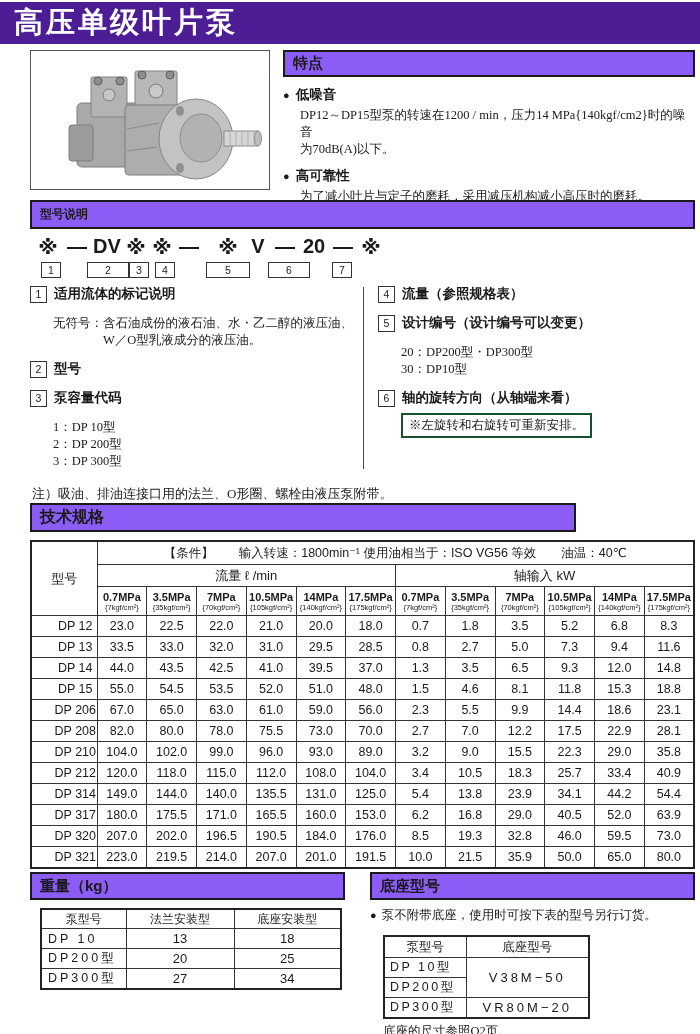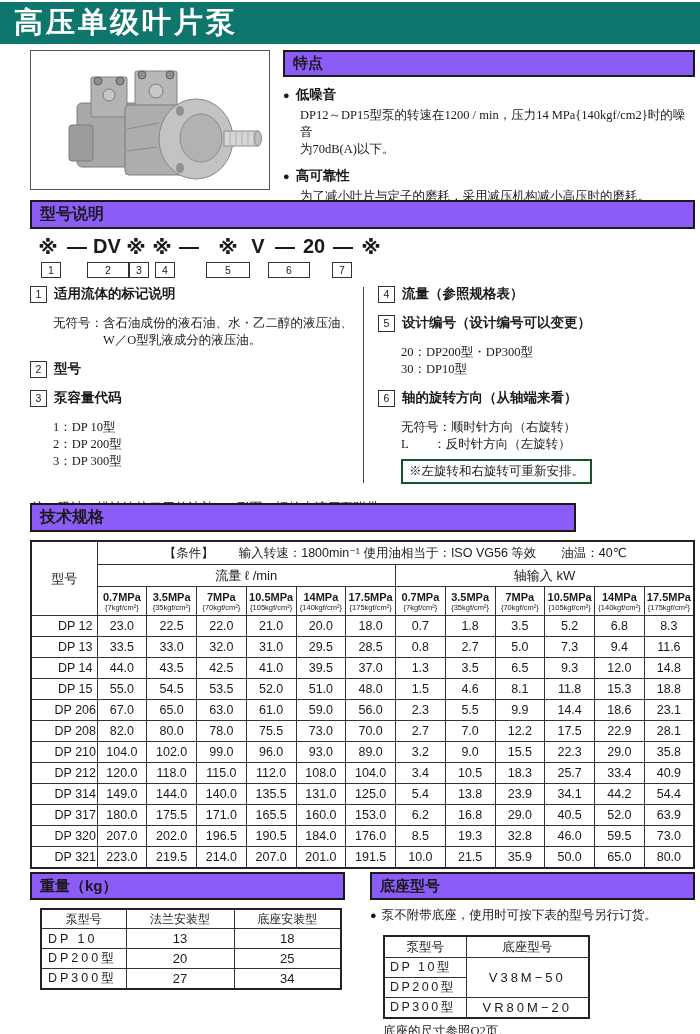--- a/index.html
+++ b/index.html
@@ -3,21 +3,21 @@
 <meta charset="utf-8">
 <style>
   html,body{margin:0;padding:0;}
   body{
     width:700px;height:1034px;position:relative;background:#ffffff;
     font-family:"Liberation Sans","DejaVu Sans",sans-serif;color:#1a1a1a;
     -webkit-font-smoothing:antialiased;
   }
 
   
-  .titlebar{position:absolute;left:0;top:2px;width:700px;height:42px;background:#0f766e;
+  .titlebar{position:absolute;left:0;top:2px;width:700px;height:42px;background:#4c1d95;
     color:#fff;display:flex;align-items:center;}
   .titlebar .t{font-size:29px;font-weight:bold;padding-left:14px;letter-spacing:3px;}
 
   
   .sec-box{border:2px solid #1a1a1a;background:#8b5cf6;display:flex;align-items:center;
     padding-left:8px;font-weight:bold;}
 
   
   .photo-frame{position:absolute;left:30px;top:50px;width:238px;height:138px;
     border:1px solid #555;background:#fff;}
@@ -26,21 +26,21 @@
   .features{position:absolute;left:283px;top:50px;width:412px;}
   .features .sec-box{height:23px;font-size:15px;}
   .feat-item{margin-top:9px;}
   .feat-head{display:flex;align-items:center;gap:6px;font-size:13.5px;font-weight:bold;}
   .bullet{font-size:11px;line-height:1;}
   .feat-lines{padding-left:17px;margin-top:3px;font-size:12.5px;line-height:17px;
     font-family:"Liberation Serif","DejaVu Serif",serif;}
 
   
   .model{position:absolute;left:30px;top:200px;width:665px;}
-  .model .sec-box{height:25px;font-size:16px;font-family:Liberation Mono, monospace;}
+  .model .sec-box{height:25px;font-size:12px;font-family:Liberation Mono, monospace;}
   .code-area{position:relative;height:48px;margin-top:6px;}
   .code-token{position:absolute;top:0;transform:translateX(-50%);font-weight:bold;font-size:20px;white-space:nowrap;}
   .code-box{position:absolute;top:27px;transform:translateX(-50%);height:14px;border:1px solid #333;
     display:flex;align-items:center;justify-content:center;font-size:10.5px;background:#fff;}
   .model-cols{display:flex;margin-top:2px;}
   .model-col-left{width:333px;}
   .col-divider{border-left:1px solid #444;margin:2px 0 12px 0;}
   .model-col-right{flex:1;padding-left:14px;}
   .m-item{margin-bottom:11px;}
   .m-head{display:flex;align-items:center;gap:7px;font-size:13.5px;font-weight:bold;}
@@ -214,21 +214,21 @@
           <div class="m-item">
             <div class="m-head">
               <span class="num-box">5</span>
               <span>设计编号（设计编号可以变更）</span>
             </div>
             <div class="m-lines"><div>20：DP200型・DP300型</div><div>30：DP10型</div></div>
           </div>
           <div class="m-item"><div class="m-head">
               <span class="num-box">6</span>
               <span>轴的旋转方向（从轴端来看）</span>
-            </div><div class="m-lines"><div>无符号：顺时针方向（右旋转）</div><div>L　　：反时针方向（左旋转）</div></div><div class="boxed-note">※左旋转和右旋转可重新安排。</div></div>
+            </div><div class="boxed-note">※左旋转和右旋转可重新安排。</div></div>
         </div>
     </div>
     <p class="footnote">注）吸油、排油连接口用的法兰、O形圈、螺栓由液压泵附带。</p>
   </section>
 
   <section class="specs">
     <div class="sec-box">
       <span>技术规格</span>
     </div>
     <table class="spec-table">

